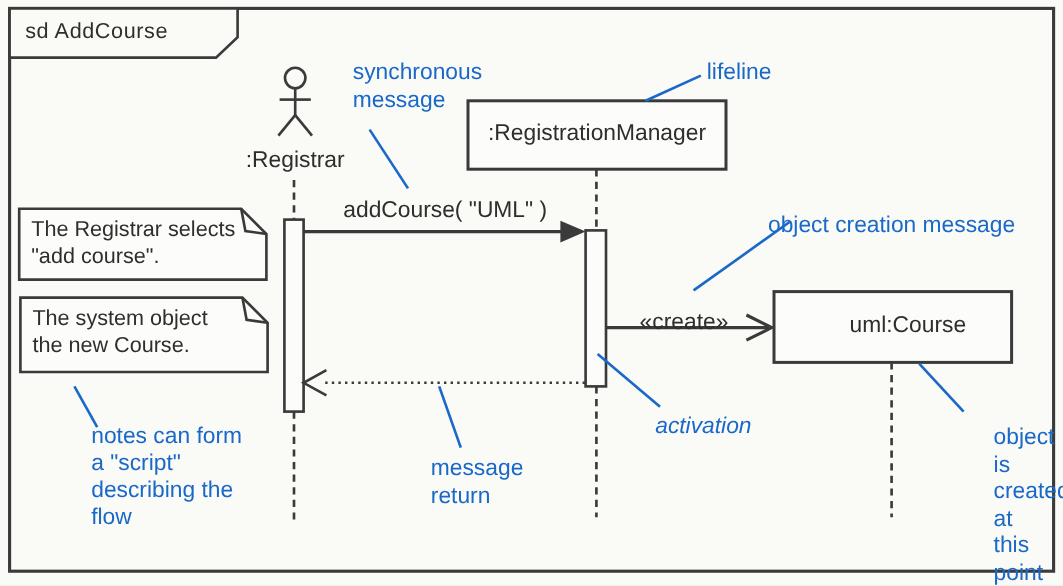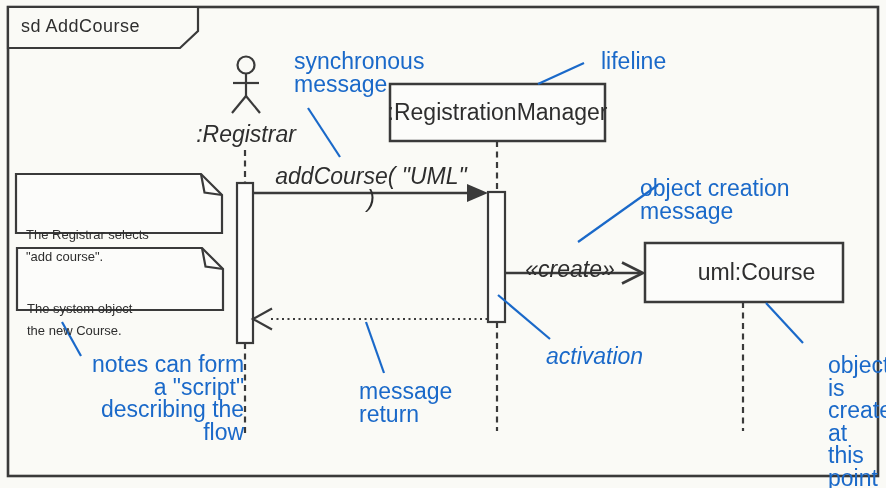--- a/index.html
+++ b/index.html
@@ -3,27 +3,27 @@
 <meta charset="utf-8">
 <style>
   html,body{margin:0;padding:0;background:#e9e9e6;}
   .page{
     position:relative;width:886px;height:488px;
     background:#fafaf6;overflow:hidden;
     font-family:"Liberation Sans", sans-serif;
     color:#2e2e2e;
   }
   .page svg{position:absolute;left:0;top:0;}
-  .lbl{position:absolute;white-space:pre-line;line-height:22.5px;font-size:23px;}
+  .lbl{position:absolute;white-space:pre-line;line-height:22.5px;font-size:19px;}
   .ink{color:#2e2e2e;}
   .blue{color:#1a69c9;}
-  .center{text-align:center;font-style:italic;}
+  .center{text-align:center;}
   .boxlbl{display:flex;align-items:center;justify-content:center;border-radius:28px;}
   .frame-title{font-size:18px;letter-spacing:.5px;}
-  .note-text{font-size:13px;line-height:21.5px;margin-top:43px;}
+  .note-text{font-size:18px;line-height:21.5px;}
 </style>
 </head>
 <body>
 
 <div class="page">
 
   <svg width="886" height="488" viewBox="0 0 886 488">
 
     <rect x="8" y="7" width="870" height="469" fill="none" stroke="#3a3a3a" stroke-width="2.6"></rect>
 
@@ -98,30 +98,30 @@
 
   <div class="lbl ink note-text" style="left:26px;top:181px;width:185px;">The Registrar selects
 "add course".</div>
 
   <div class="lbl ink note-text" style="left:27px;top:255px;width:185px;">The system object
 the new Course.</div>
 
   <div class="lbl blue" style="left:294px;top:50px;">synchronous
 message</div>
 
-  <div class="lbl blue" style="left:589px;top:50px;margin-left:12px;">lifeline</div>
+  <div class="lbl blue" style="left:589px;top:50px;">lifeline</div>
 
   <div class="lbl blue" style="left:640px;top:161px;margin-top:16px;">object creation message</div>
 
   <div class="lbl blue" style="left:546px;top:345px;font-style:italic;">activation</div>
 
   <div class="lbl blue" style="left:359px;top:380px;">message
 return</div>
 
-  <div class="lbl blue" style="left:92px;top:353px;text-align:right;">notes can form
+  <div class="lbl blue" style="left:76px;top:353px;">notes can form
 a "script"
 describing the
 flow</div>
 
   <div class="lbl blue" style="left:828px;top:354px;">object is
 created at
 this point</div>
 
 </div>
 

